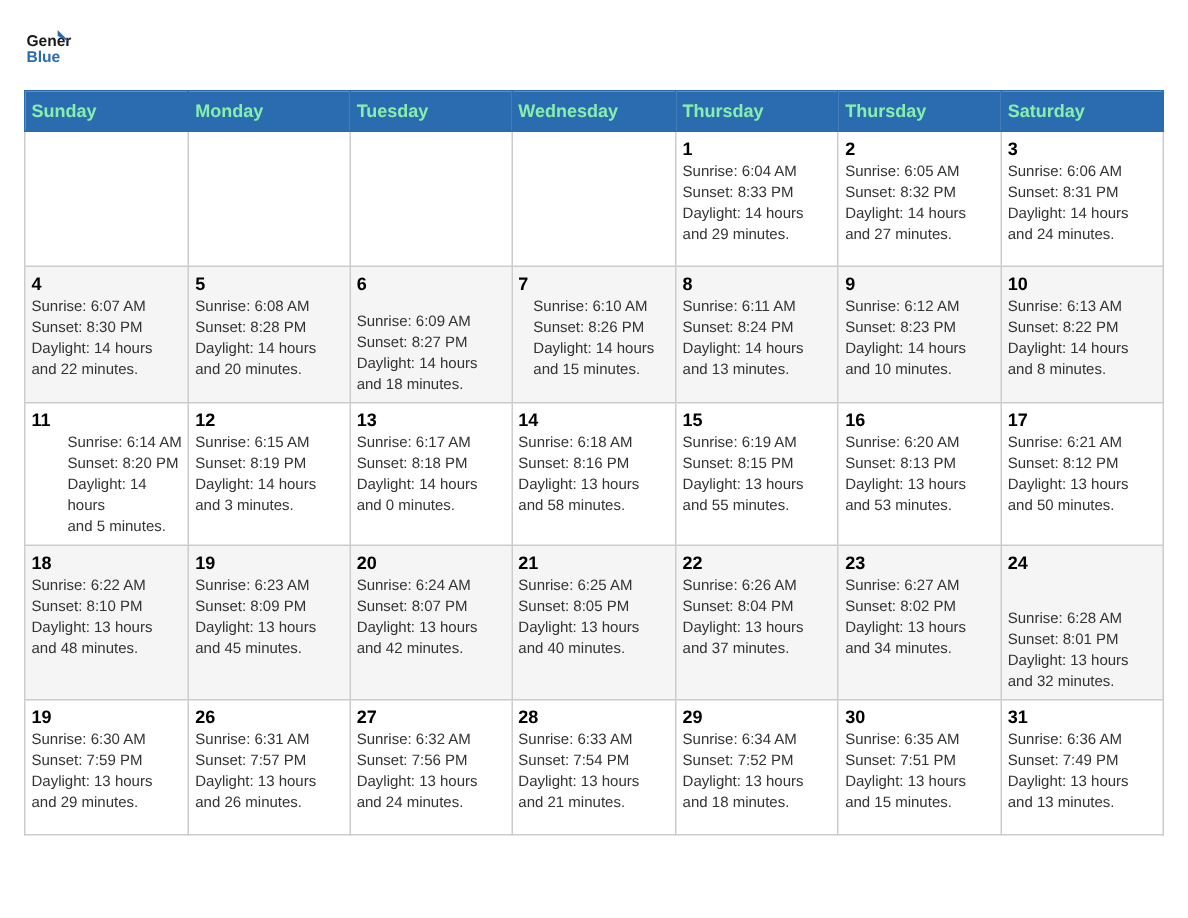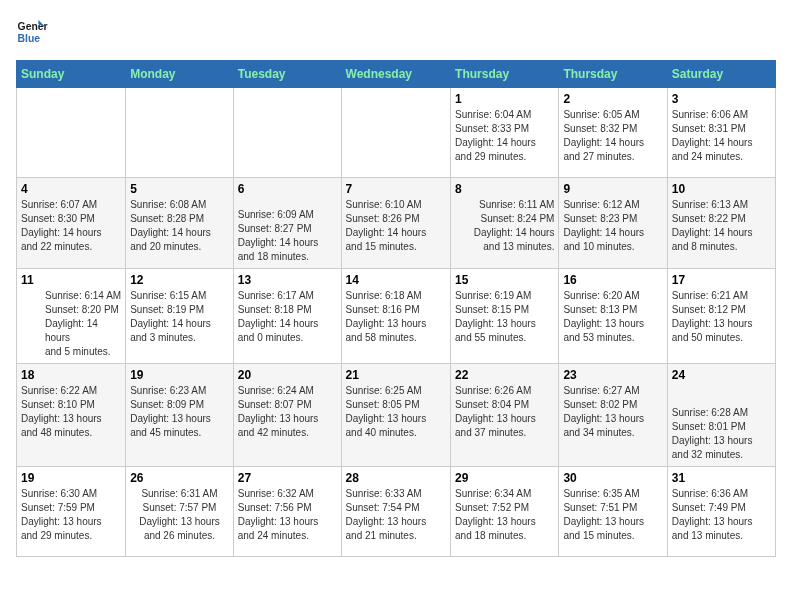--- a/index.html
+++ b/index.html
@@ -152,28 +152,28 @@
         </td>
         <td>
           <div class="day-num">6</div>
           <div class="day-info" style="white-space: pre-line; margin-top: 12px;">Sunrise: 6:09 AM
 Sunset: 8:27 PM
 Daylight: 14 hours
 and 18 minutes.</div>
         </td>
         <td>
           <div class="day-num">7</div>
-          <div class="day-info" style="white-space: pre-line;">Sunrise: 6:10 AM
+          <div class="day-info" style="white-space: pre-line; margin-left: 10px;">Sunrise: 6:10 AM
 Sunset: 8:26 PM
 Daylight: 14 hours
 and 15 minutes.</div>
         </td>
         <td>
           <div class="day-num">8</div>
-          <div class="day-info" style="white-space: pre-line; text-align: right;">Sunrise: 6:11 AM
+          <div class="day-info" style="white-space: pre-line;">Sunrise: 6:11 AM
 Sunset: 8:24 PM
 Daylight: 14 hours
 and 13 minutes.</div>
         </td>
         <td>
           <div class="day-num">9</div>
           <div class="day-info" style="white-space: pre-line;">Sunrise: 6:12 AM
 Sunset: 8:23 PM
 Daylight: 14 hours
 and 10 minutes.</div>
@@ -291,21 +291,21 @@
       <tr>
         <td>
           <div class="day-num">19</div>
           <div class="day-info" style="white-space: pre-line;">Sunrise: 6:30 AM
 Sunset: 7:59 PM
 Daylight: 13 hours
 and 29 minutes.</div>
         </td>
         <td>
           <div class="day-num">26</div>
-          <div class="day-info" style="white-space: pre-line; text-align: center;">Sunrise: 6:31 AM
+          <div class="day-info" style="white-space: pre-line;">Sunrise: 6:31 AM
 Sunset: 7:57 PM
 Daylight: 13 hours
 and 26 minutes.</div>
         </td>
         <td>
           <div class="day-num">27</div>
           <div class="day-info" style="white-space: pre-line;">Sunrise: 6:32 AM
 Sunset: 7:56 PM
 Daylight: 13 hours
 and 24 minutes.</div>

